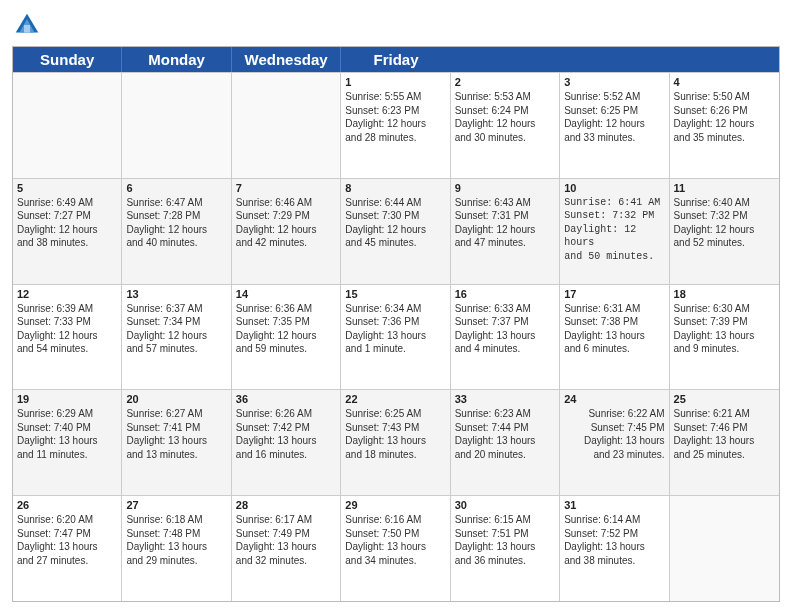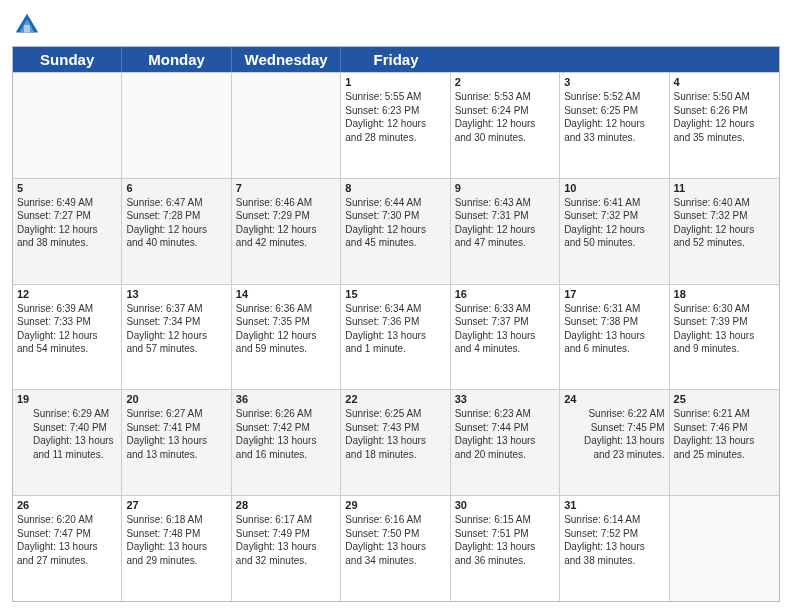--- a/index.html
+++ b/index.html
@@ -204,21 +204,21 @@
           </div>
           <div class="cal-cell alt-row">
             <div class="day-num">9</div>
             <div class="day-info" style="white-space: pre-line;">Sunrise: 6:43 AM
 Sunset: 7:31 PM
 Daylight: 12 hours
 and 47 minutes.</div>
           </div>
           <div class="cal-cell alt-row">
             <div class="day-num">10</div>
-            <div class="day-info" style="white-space: pre-line;">Sunrise: 6:41 AM
+            <div class="day-info" style="white-space: pre-line; font-family: Liberation Mono, monospace;">Sunrise: 6:41 AM
 Sunset: 7:32 PM
 Daylight: 12 hours
 and 50 minutes.</div>
           </div>
           <div class="cal-cell alt-row">
             <div class="day-num">11</div>
             <div class="day-info" style="white-space: pre-line;">Sunrise: 6:40 AM
 Sunset: 7:32 PM
 Daylight: 12 hours
 and 52 minutes.</div>
@@ -271,21 +271,21 @@
             <div class="day-num">18</div>
             <div class="day-info" style="white-space: pre-line;">Sunrise: 6:30 AM
 Sunset: 7:39 PM
 Daylight: 13 hours
 and 9 minutes.</div>
           </div>
         </div>
         <div class="cal-week">
           <div class="cal-cell alt-row">
             <div class="day-num">19</div>
-            <div class="day-info" style="white-space: pre-line; margin-left: 16px;">Sunrise: 6:29 AM
+            <div class="day-info" style="white-space: pre-line;">Sunrise: 6:29 AM
 Sunset: 7:40 PM
 Daylight: 13 hours
 and 11 minutes.</div>
           </div>
           <div class="cal-cell alt-row">
             <div class="day-num">20</div>
             <div class="day-info" style="white-space: pre-line;">Sunrise: 6:27 AM
 Sunset: 7:41 PM
 Daylight: 13 hours
 and 13 minutes.</div>

